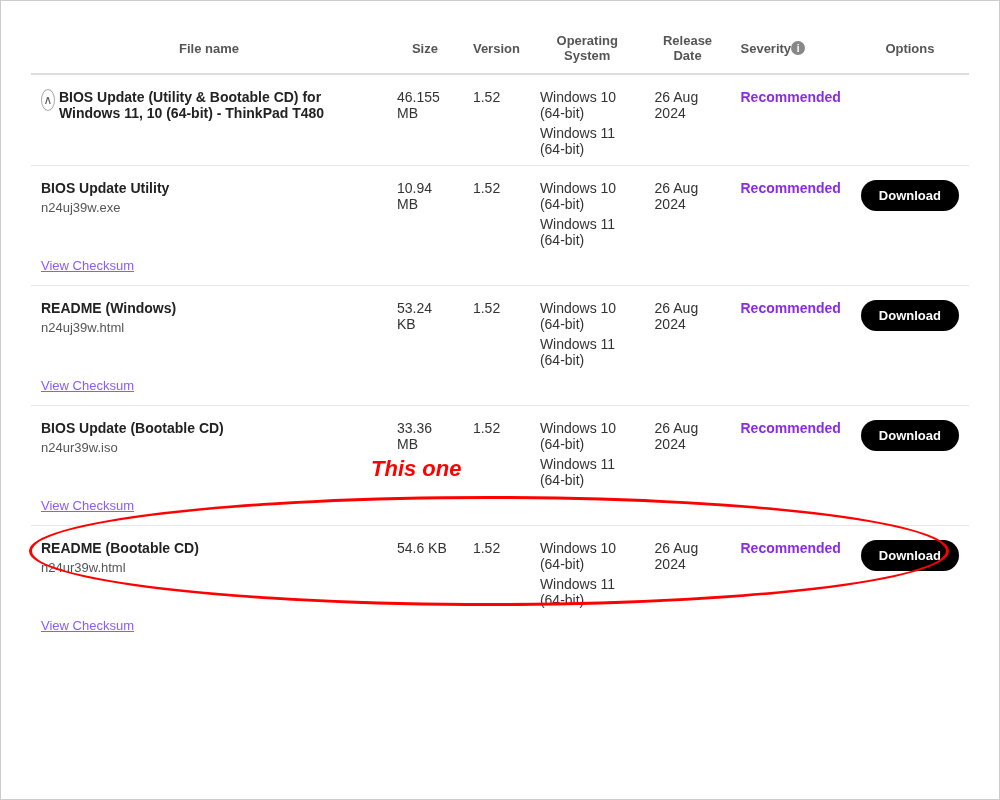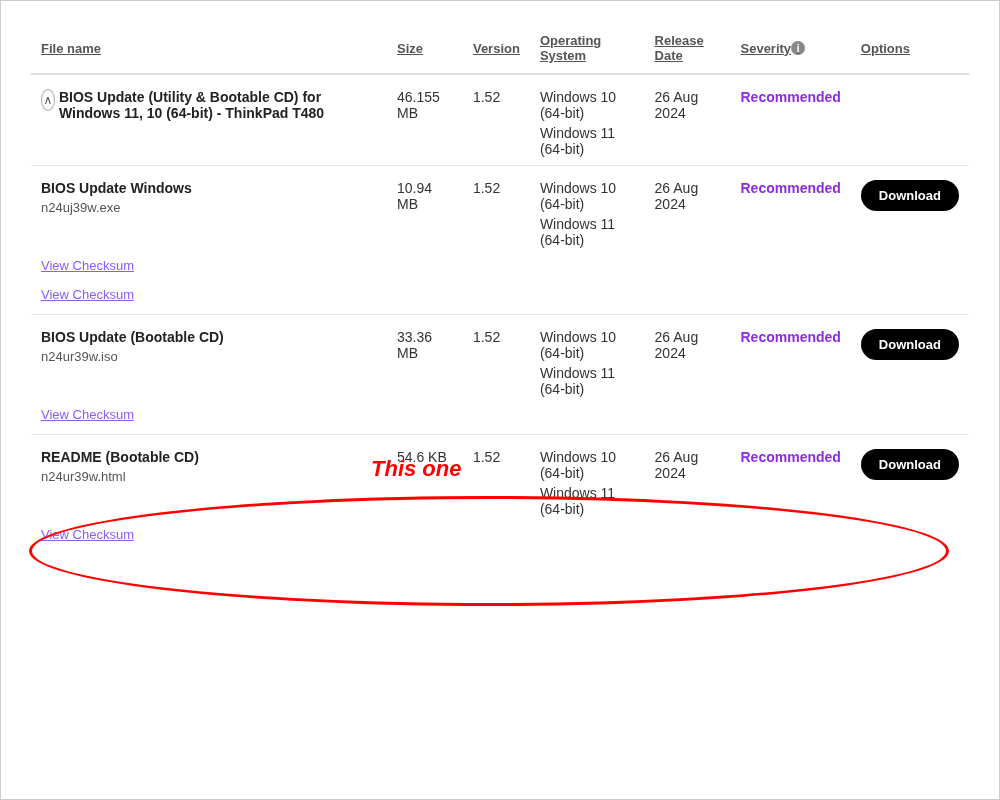--- a/index.html
+++ b/index.html
@@ -24,26 +24,25 @@
       margin-bottom: 20px;
     }
     table {
       width: 100%;
       border-collapse: collapse;
     }
     thead tr {
       border-bottom: 2px solid #ddd;
     }
     thead th {
-      text-align: left;
+      text-align: center;
       padding: 8px 10px 10px 10px;
       font-weight: 600;
       color: #555;
       font-size: 13px;
-      text-decoration: underline;
     }
     .th-severity {
       display: flex;
       align-items: center;
     }
     .info-icon {
       display: inline-flex;
       align-items: center;
       justify-content: center;
       width: 14px;
@@ -179,35 +178,50 @@
           <td>
             <div class="os-line">Windows 10 (64-bit)</div>
             <div class="os-line">Windows 11 (64-bit)</div>
           </td>
           <td>26 Aug 2024</td>
           <td class="recommended-text">Recommended</td>
           <td></td>
         </tr>
         <tr class="driver-row">
           <td>
-            <div class="file-name-primary">BIOS Update Windows</div>
+            <div class="file-name-primary">BIOS Update Utility</div>
             <div class="file-name-secondary">n24uj39w.exe</div>
           </td>
           <td>10.94 MB</td>
           <td>1.52</td>
           <td>
             <div class="os-line">Windows 10 (64-bit)</div>
             <div class="os-line">Windows 11 (64-bit)</div>
           </td>
           <td>26 Aug 2024</td>
           <td class="recommended-text">Recommended</td>
           <td><button class="download-btn">Download</button></td>
         </tr>
         <tr class="checksum-row">
           <td colspan="7">View Checksum</td>
+        </tr>
+        <tr class="driver-row">
+          <td>
+            <div class="file-name-primary">README (Windows)</div>
+            <div class="file-name-secondary">n24uj39w.html</div>
+          </td>
+          <td>53.24 KB</td>
+          <td>1.52</td>
+          <td>
+            <div class="os-line">Windows 10 (64-bit)</div>
+            <div class="os-line">Windows 11 (64-bit)</div>
+          </td>
+          <td>26 Aug 2024</td>
+          <td class="recommended-text">Recommended</td>
+          <td><button class="download-btn">Download</button></td>
         </tr>
         <tr class="checksum-row">
           <td colspan="7">View Checksum</td>
         </tr>
         <tr class="driver-row">
           <td>
             <div class="file-name-primary">BIOS Update (Bootable CD)</div>
             <div class="file-name-secondary">n24ur39w.iso</div>
           </td>
           <td>33.36 MB</td>

